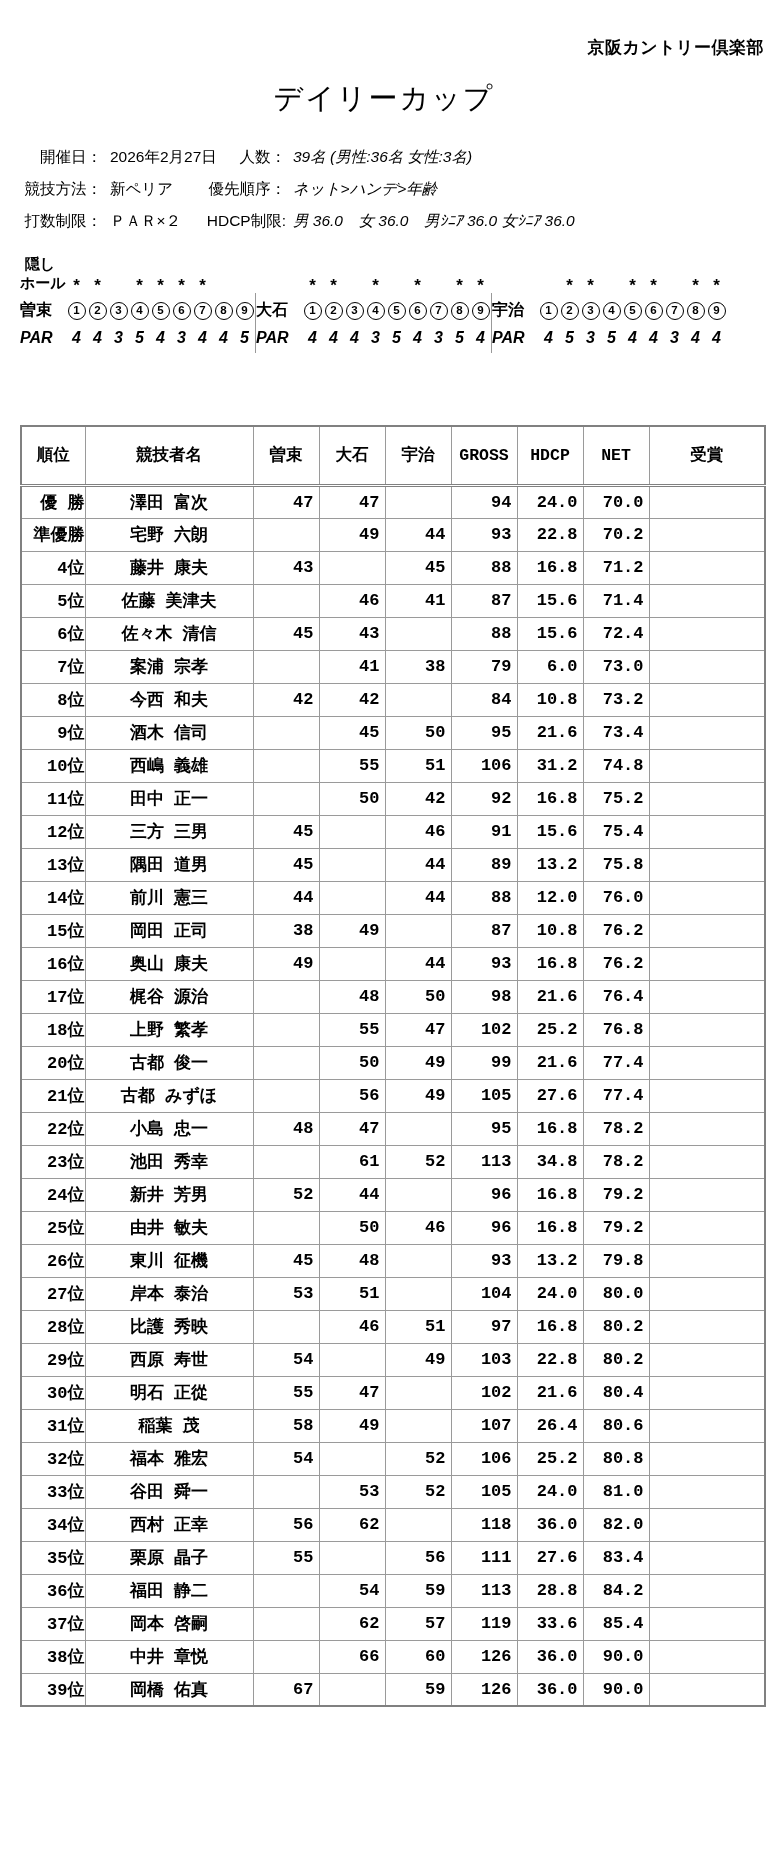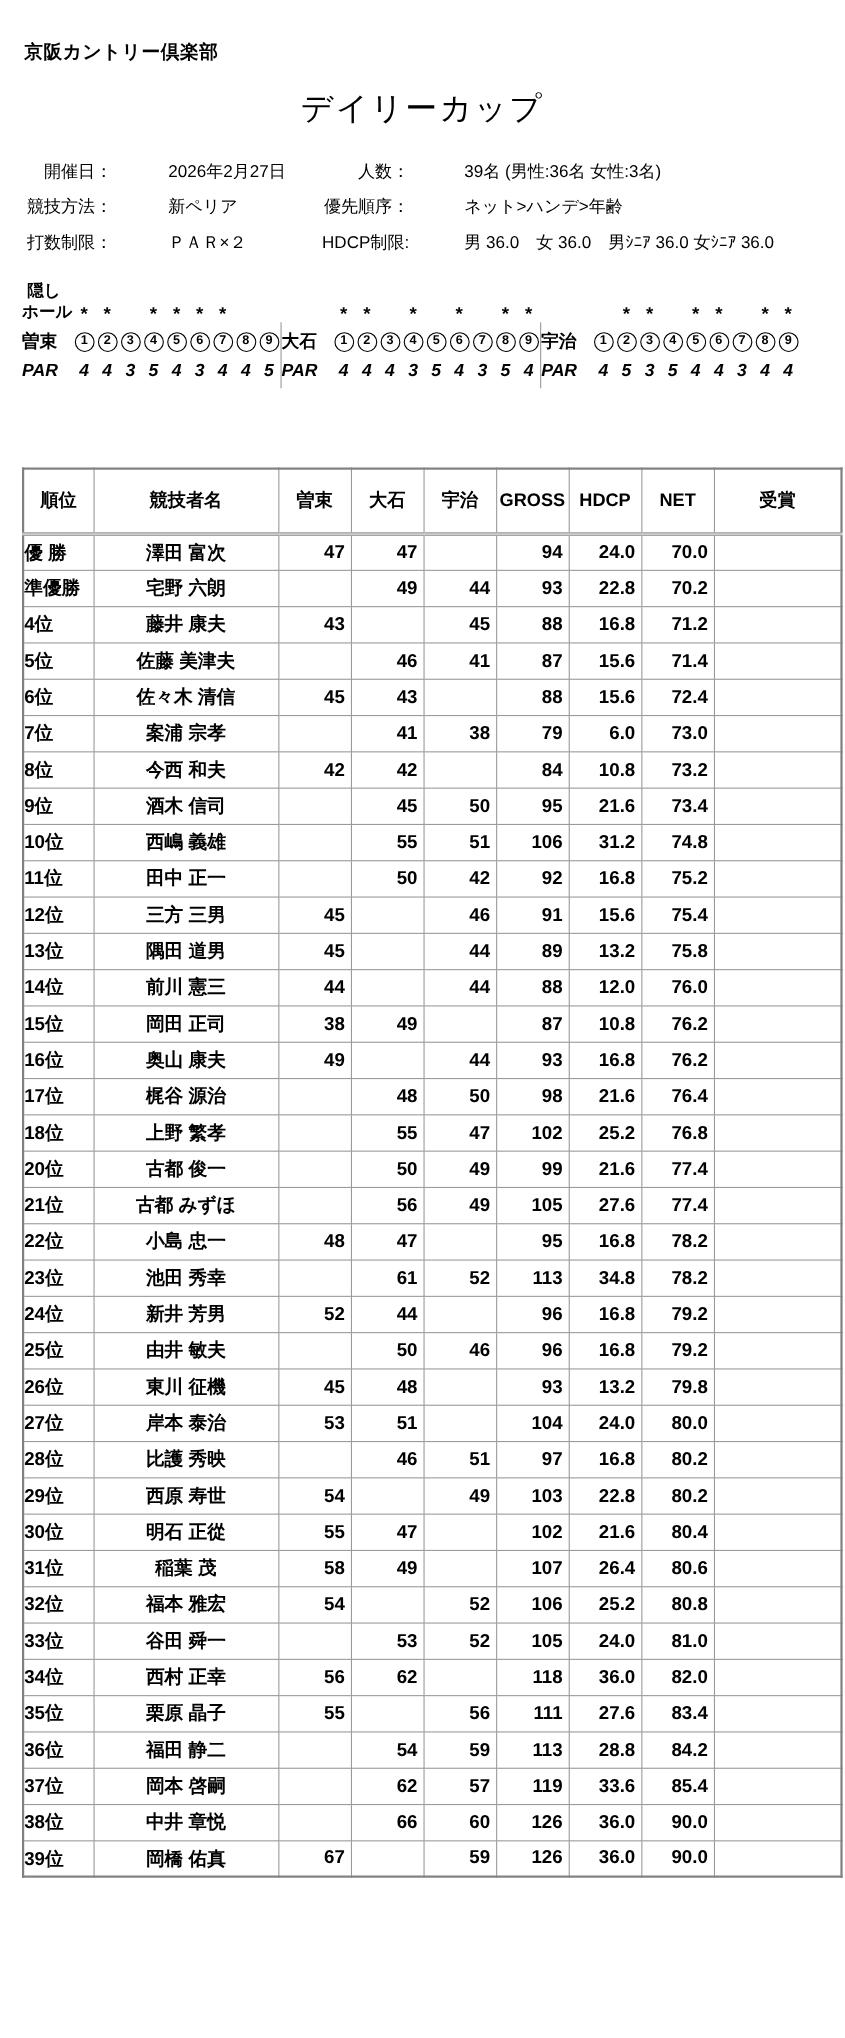--- a/index.html
+++ b/index.html
@@ -2,29 +2,29 @@
 <html><head>
 <meta charset="utf-8">
 <style>
   * { margin:0; padding:0; box-sizing:border-box; }
   html,body { background:#ffffff; }
   body {
     width:768px; height:1853px; position:relative;
     font-family:"Liberation Sans","DejaVu Sans",sans-serif;
     color:#000;
   }
-  .club-name { margin:36px 4px 0 22px; font-size:17px; font-weight:600; letter-spacing:.5px; }
+  .club-name { margin:36px 4px 0 22px; font-size:17px; font-weight:600; letter-spacing:.5px;text-align:right; }
   .main-title { text-align:center; margin-top:20px; font-size:29px; font-weight:normal; letter-spacing:2px; }
 
   .info-block { margin-top:28px; font-size:15.5px; font-weight:500; }
-  .info-row { display:flex; margin:0 0 12px 22px; line-height:20px;gap:43px; }
+  .info-row { display:flex; margin:0 0 12px 22px; line-height:20px; }
   .lbl-l { width:80px; text-align:right; white-space:nowrap; }
   .val-l { width:90px; margin-left:8px; white-space:nowrap; }
   .lbl-r { width:86px; text-align:right; white-space:nowrap; }
-  .val-r { margin-left:7px; white-space:nowrap; }
+  .val-r { margin-left:7px; white-space:nowrap;font-style:italic; }
 
   
   .course-header { display:flex; margin:16px 0 0 20px; }
   .course-group { display:flex; flex-direction:column; }
   .crow { display:flex; align-items:flex-end; }
   .cname { width:46px; font-size:16px; font-weight:600; text-align:left; white-space:nowrap; }
   .hh-top { font-size:15px; text-align:center; width:40px; }
   .hh-bottom { font-size:15px; white-space:nowrap; }
   .hcell { width:21px; text-align:center; }
   .ast-row { height:46px; }
@@ -35,28 +35,28 @@
   .hole-num {
     display:inline-flex; width:18px; height:18px; border:1.4px solid #000; border-radius:50%;
     align-items:center; justify-content:center; font-size:11.5px; font-weight:bold; line-height:1;
   }
   .par-row { height:30px; align-items:center; font-size:16px; font-weight:600;font-style:italic; }
   .par-row .hcell { font-size:16px; }
 
   
   table.results {
     margin:72px 0 0 20px; border-collapse:collapse;
-    border:2px solid #808080; table-layout:fixed;
+    border:2px solid #808080; table-layout:fixed;font-family:Liberation Mono, monospace;
   }
   table.results th, table.results td {
     border:1px solid #9a9a9a; font-weight:bold; overflow:hidden; white-space:nowrap;
   }
   table.results th { height:59px; font-size:16.5px; border-bottom:3px double #808080; text-align:center; }
   table.results td { height:33px; font-size:17px; }
-  td.c-rank   { text-align:left; font-size:16.5px; }
+  td.c-rank   { text-align:right; font-size:16.5px; }
   td.c-name   { text-align:center; }
   td.c-num    { text-align:right; padding-right:5px; }
   td.c-award  { text-align:center; }
   col.w-rank  { width:64px; }
   col.w-name  { width:168px; }
   col.w-num   { width:66px; }
   col.w-award { width:116px; }
 </style>
 </head>
 <body>

